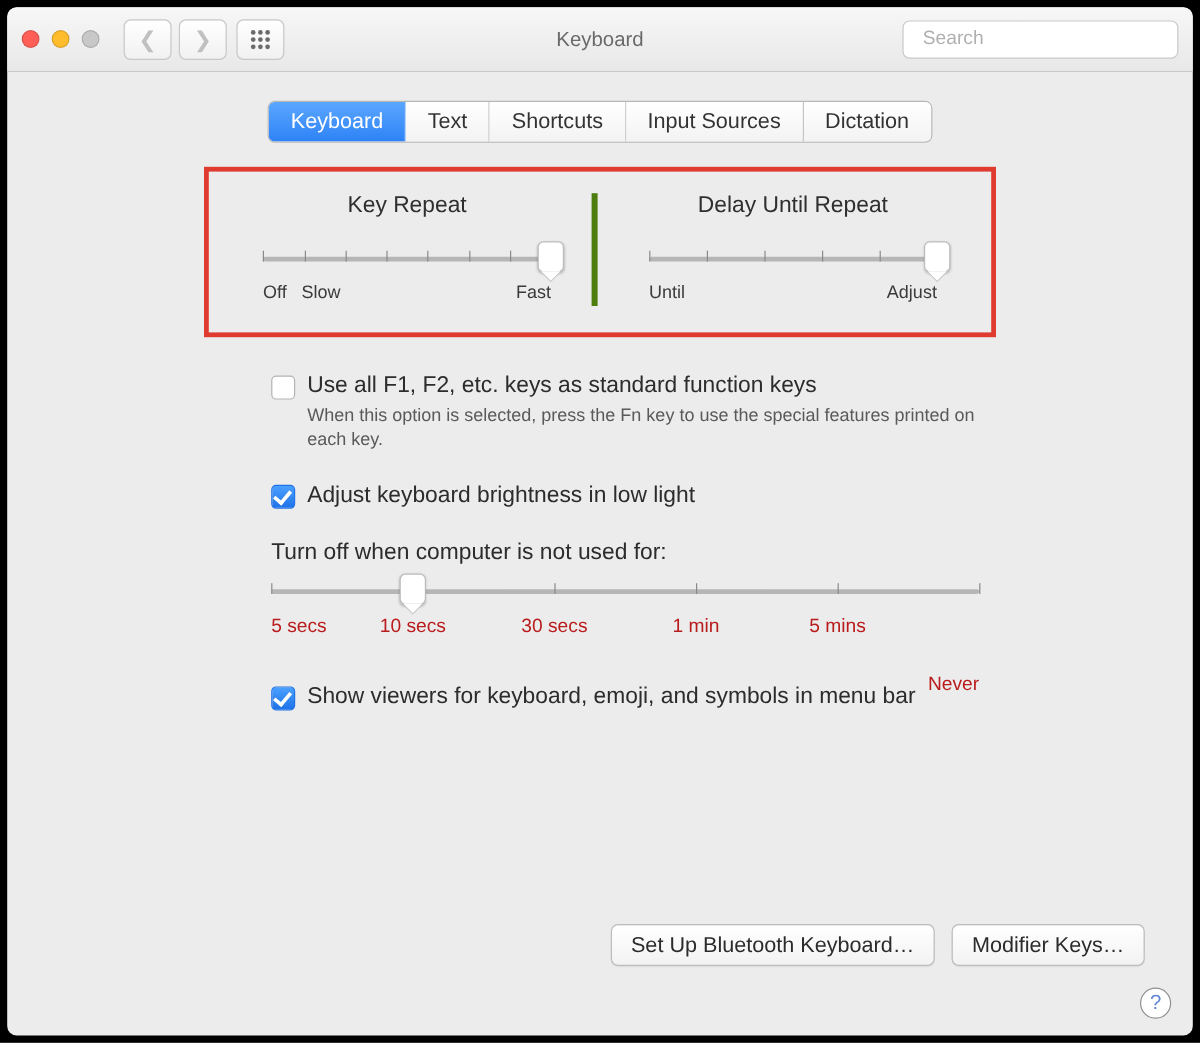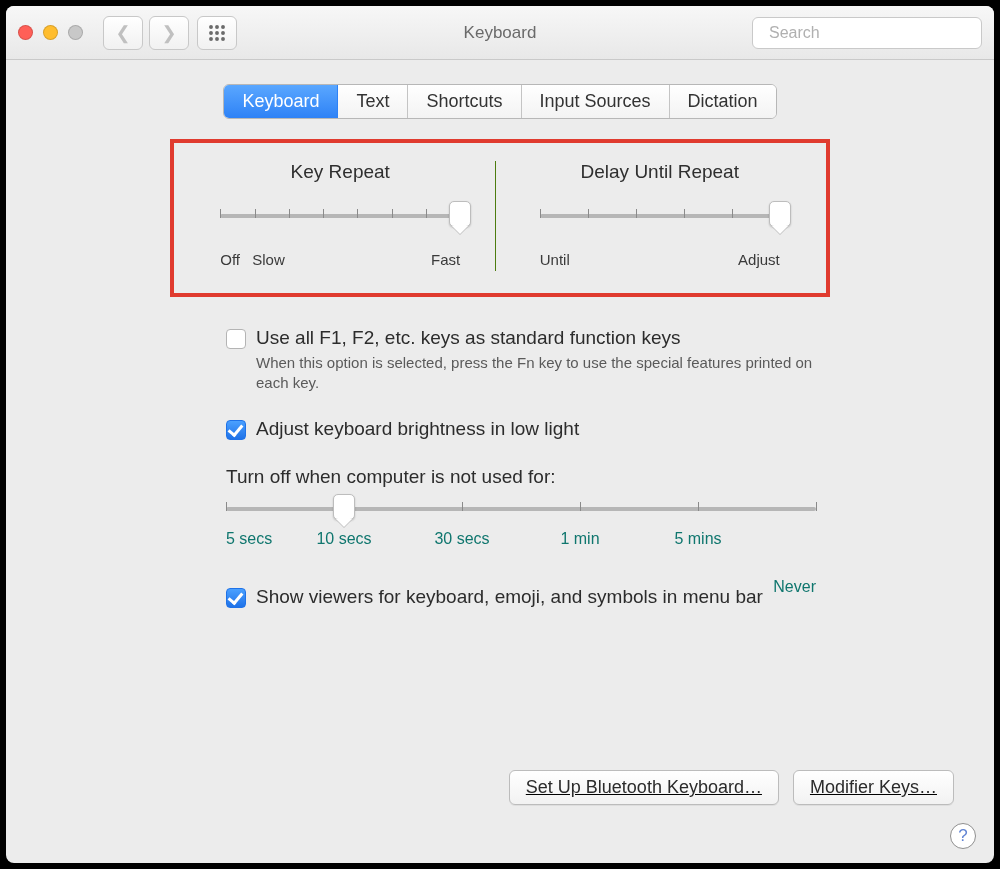--- a/index.html
+++ b/index.html
@@ -78,21 +78,21 @@
   
   .content {
     flex:1; padding: 20px 40px 20px 40px; position:relative;
   }
   .highlight-box {
     border:4px solid #e03b2f; padding:18px 22px 22px;
     margin: 0 auto; width: 660px;
     display:flex; gap:10px;
   }
   .slider-panel { flex:1; display:flex; flex-direction:column; align-items:center; }
-  .slider-panel + .slider-panel { border-left:1px solid #4d7c0f; padding-left:20px; }
+  .slider-panel + .slider-panel { border-left:5px solid #4d7c0f; padding-left:20px; }
   .slider-title { font-size:19px; color:#2f2f2f; margin-bottom:22px; }
   .slider {
     width: 240px; position:relative; height:22px;
   }
   .slider .track {
     position:absolute; left:0; right:0; top:9px; height:4px;
     background:#b6b6b6; border-radius:2px;
   }
   .slider .ticks { position:absolute; left:0; right:0; top:4px; height:14px; }
   .slider .tick {
@@ -103,21 +103,21 @@
     background:#fff; border:1px solid #bdbdbd; border-radius:5px;
     box-shadow:0 1px 2px rgba(0,0,0,0.2);
   }
   .slider .thumb::after {
     content:""; position:absolute; bottom:-8px; left:50%; transform:translateX(-50%);
     border-left:8px solid transparent; border-right:8px solid transparent;
     border-top:8px solid #fff;
     filter: drop-shadow(0 1px 0 #bdbdbd);
   }
   .slider-labels {
-    position:relative; width:240px; margin-top:24px; height:20px;
+    position:relative; width:240px; margin-top:8px; height:20px;
     font-size:15px; color:#3a3a3a;
   }
   .slider-labels span { position:absolute; top:0; }
 
   
   .options { margin: 30px 0 0 180px; max-width: 640px; }
   .check-row { display:flex; align-items:flex-end; gap:10px; margin-bottom:4px; }
   .checkbox {
     width:20px; height:20px; border:1px solid #b4b4b4; border-radius:4px;
     background:#fff; flex-shrink:0; position:relative;
@@ -145,28 +145,28 @@
     position:absolute; top:-4px; width:22px; height:26px; transform:translateX(-50%);
     background:#fff; border:1px solid #bdbdbd; border-radius:5px;
     box-shadow:0 1px 2px rgba(0,0,0,0.2);
   }
   .wide-slider .thumb::after {
     content:""; position:absolute; bottom:-8px; left:50%; transform:translateX(-50%);
     border-left:8px solid transparent; border-right:8px solid transparent;
     border-top:8px solid #fff;
     filter: drop-shadow(0 1px 0 #bdbdbd);
   }
-  .wide-labels { width:590px; position:relative; height:22px; margin-top:10px; font-size:16px; color:#0f766e; }
+  .wide-labels { width:590px; position:relative; height:22px; margin-top:10px; font-size:16px; color:#b91c1c; }
   .wide-labels span { position:absolute; transform:translateX(-50%); white-space:nowrap; }
   .wide-labels span:first-child { transform:none; left:0; }
   .wide-labels span:last-child { transform:none; right:0; left:auto;margin-top:48px; }
 
   
   .footer-btns {
-    position:absolute; right:40px; bottom:58px; display:flex; gap:14px;text-decoration:underline;
+    position:absolute; right:40px; bottom:58px; display:flex; gap:14px;
   }
   .push-btn {
     border:1px solid #bcbcbc; background:linear-gradient(#ffffff,#f2f2f2);
     border-radius:6px; padding:6px 16px; font-size:18px; color:#2b2b2b;
     box-shadow:0 1px 0 rgba(0,0,0,0.06);
   }
 
   
   .help {
     position:absolute; right:18px; bottom:14px;

